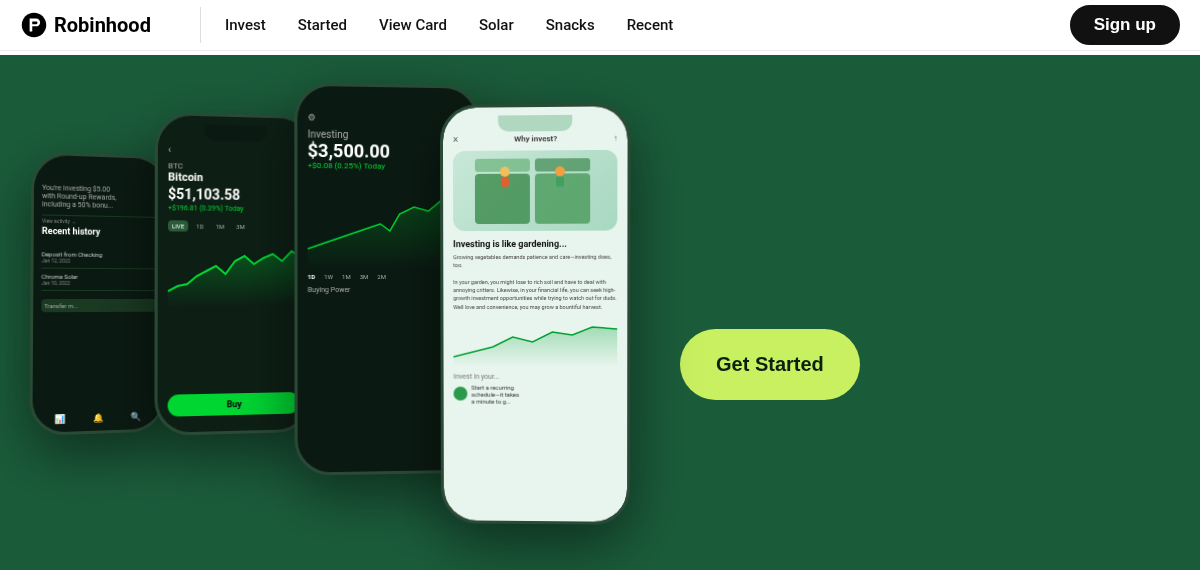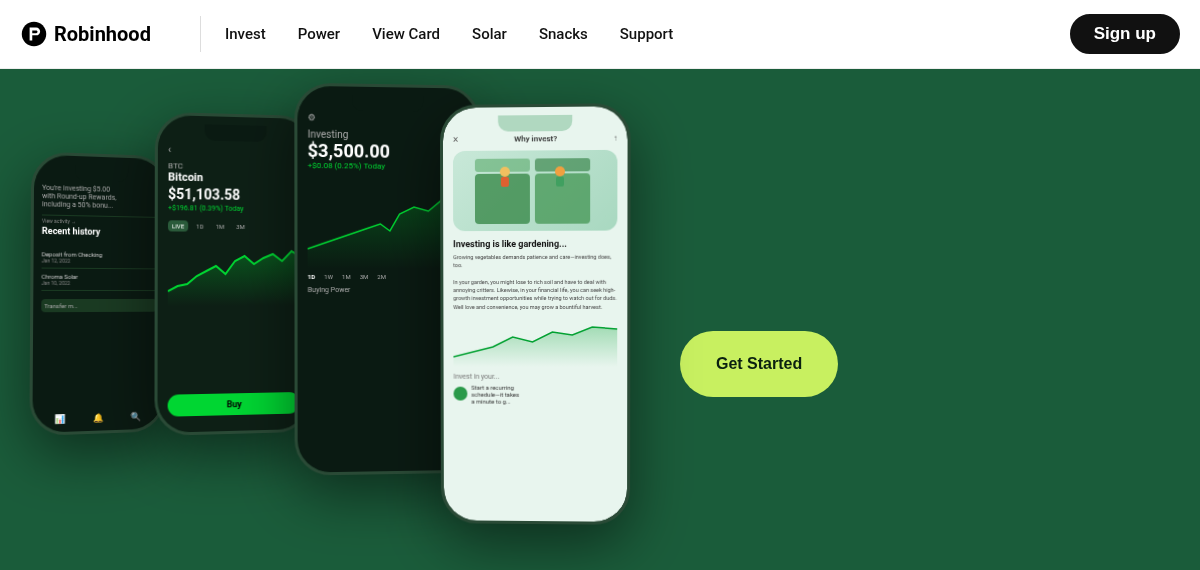--- a/index.html
+++ b/index.html
@@ -2,21 +2,21 @@
 <html><head>
   <meta charset="utf-8">
   <style>
     * { margin: 0; padding: 0; box-sizing: border-box; }
     body { font-family: -apple-system, BlinkMacSystemFont, 'Segoe UI', Roboto, sans-serif; width: 1200px; height: 570px; overflow: hidden; }
 
     
     .navbar {
       position: fixed;
       top: 0; left: 0; right: 0;
-      height: 69px;
+      height: 51px;
       background: #fff;
       display: flex;
       align-items: center;
       border-bottom: 1px solid #eee;
       z-index: 100;
       padding: 0 20px;
     }
     .navbar-logo {
       display: flex;
       align-items: center;
@@ -330,21 +330,21 @@
       color: #c8f060;
       line-height: 1.05;
       margin-bottom: 36px;
     }
     .btn-get-started {
       background: #c8f060;
       color: #0a2010;
       border: none;
       border-radius: 40px;
       padding: 24px 36px;
-      font-size: 16px;
+      font-size: 20px;
       font-weight: 700;
       cursor: pointer;
       display: inline-block;
     }
 
     
     .navbar-divider {
       width: 1px;
       height: 36px;
       background: #ddd;
@@ -358,25 +358,25 @@
   <a class="navbar-logo" href="#">
     <svg class="logo-icon" viewBox="0 0 32 32" fill="none">
       <path d="M16 2C8.268 2 2 8.268 2 16s6.268 14 14 14 14-6.268 14-14S23.732 2 16 2z" fill="#000"></path>
       <path d="M18.5 8.5c2.5 0 4.5 2 4.5 4.5s-2 4.5-4.5 4.5H14v6H11V8.5h7.5zm0 6.5c.828 0 1.5-.672 1.5-1.5S19.328 12 18.5 12H14v3h4.5z" fill="#fff"></path>
     </svg>
     <span>Robinhood</span>
   </a>
   <div class="navbar-divider"></div>
   <div class="nav-links">
     <a class="nav-link">Invest</a>
-    <a class="nav-link">Power</a>
+    <a class="nav-link">Started</a>
     <a class="nav-link">View Card</a>
     <a class="nav-link">Solar</a>
     <a class="nav-link">Snacks</a>
-    <a class="nav-link">Support</a>
+    <a class="nav-link">Recent</a>
   </div>
   <div class="nav-actions">
     <button class="btn-signup">Sign up</button>
   </div>
 </nav>
 
 <section class="hero">
 
   <div class="phones-area">
 

